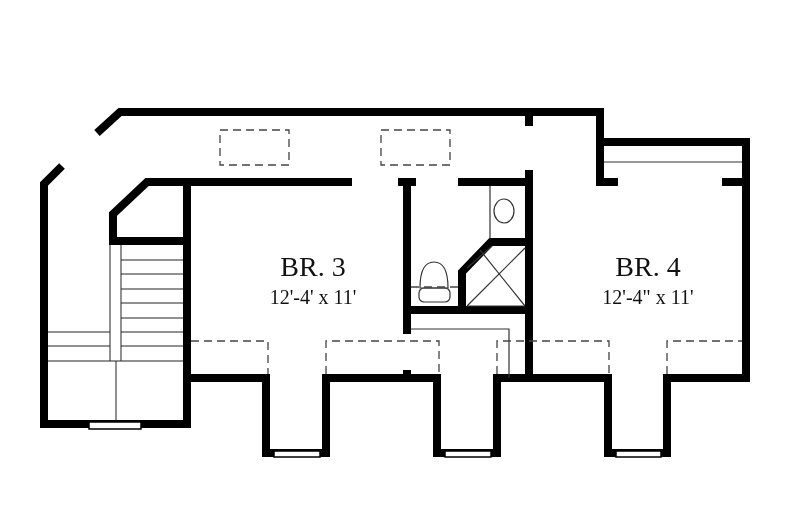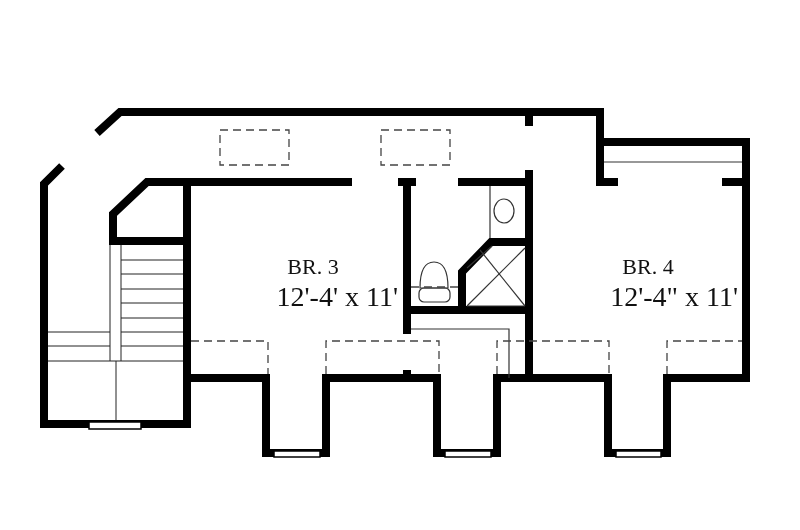--- a/index.html
+++ b/index.html
@@ -4,22 +4,22 @@
   <style>
     html, body { margin: 0; padding: 0; background: #ffffff; }
     body { width: 800px; height: 530px; overflow: hidden; position: relative; }
     #plan { position: absolute; left: 0; top: 0; }
     .wall { stroke: #000; stroke-width: 8; fill: none; stroke-linecap: butt; stroke-linejoin: miter; }
     .thin { stroke: #222; stroke-width: 1; fill: none; }
     .thin2 { stroke: #333; stroke-width: 1.2; fill: none; }
     .dash { stroke: #444; stroke-width: 1.3; fill: none; stroke-dasharray: 8 5; }
     .window { fill: #fff; stroke: #000; stroke-width: 1.5; }
     .label { position: absolute; font-family: "Liberation Serif", serif; color: #111; text-align: center; white-space: nowrap; }
-    .room-name { font-size: 22px; line-height: 30px; }
-    .room-dim { font-size: 28px; line-height: 30px; text-align: right; }
+    .room-name { font-size: 28px; line-height: 30px; }
+    .room-dim { font-size: 20px; line-height: 30px; }
   </style>
 </head>
 <body>
 
 <svg id="plan" width="800" height="530" viewBox="0 0 800 530">
 
   <g>
     <polyline class="wall" points="97,133 120,112 600,112 600,182 618,182"></polyline>
     <line class="wall" x1="529" y1="112" x2="529" y2="126"></line>
     <polyline class="wall" points="62,166 44,184 44,424 191,424"></polyline>

